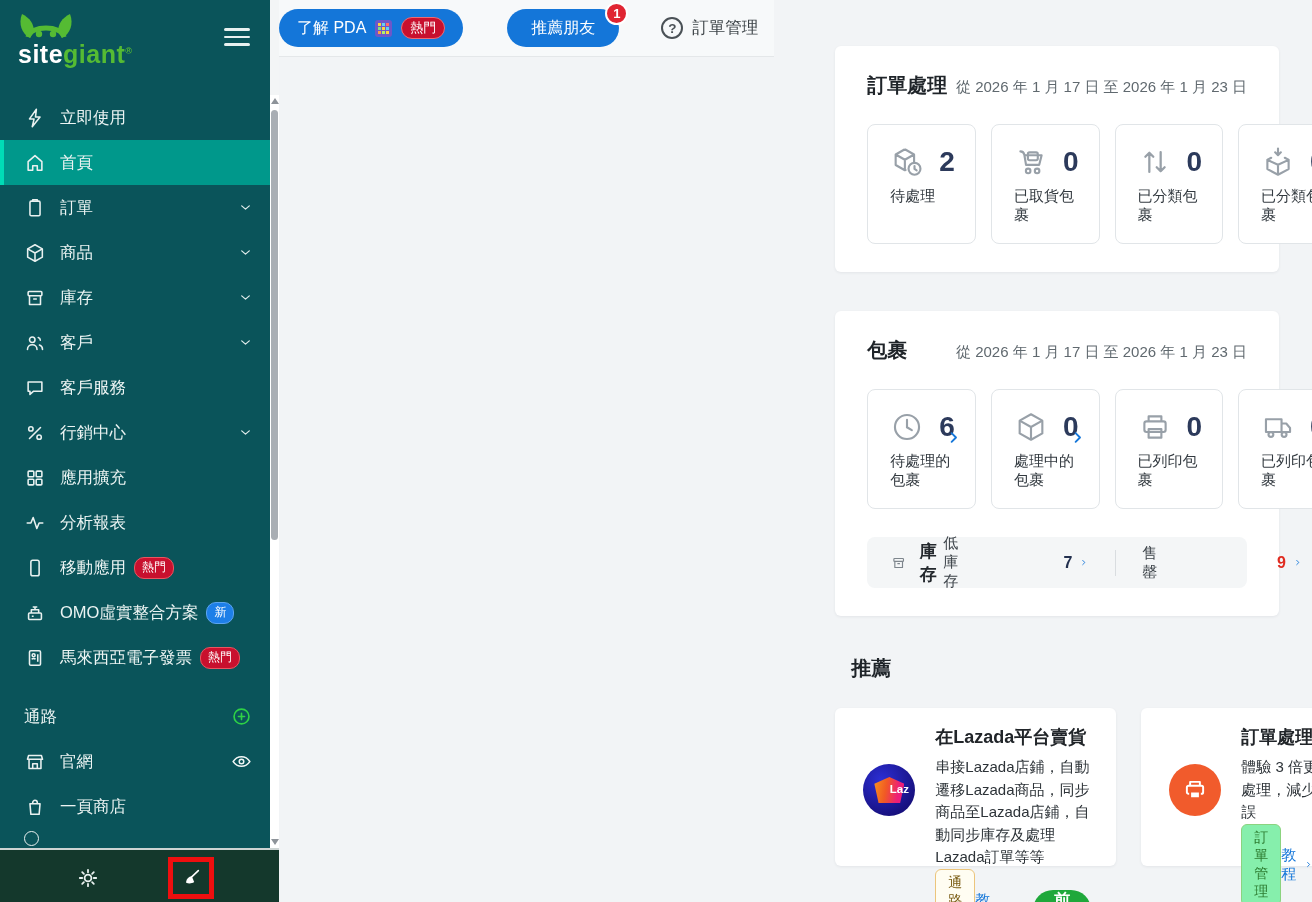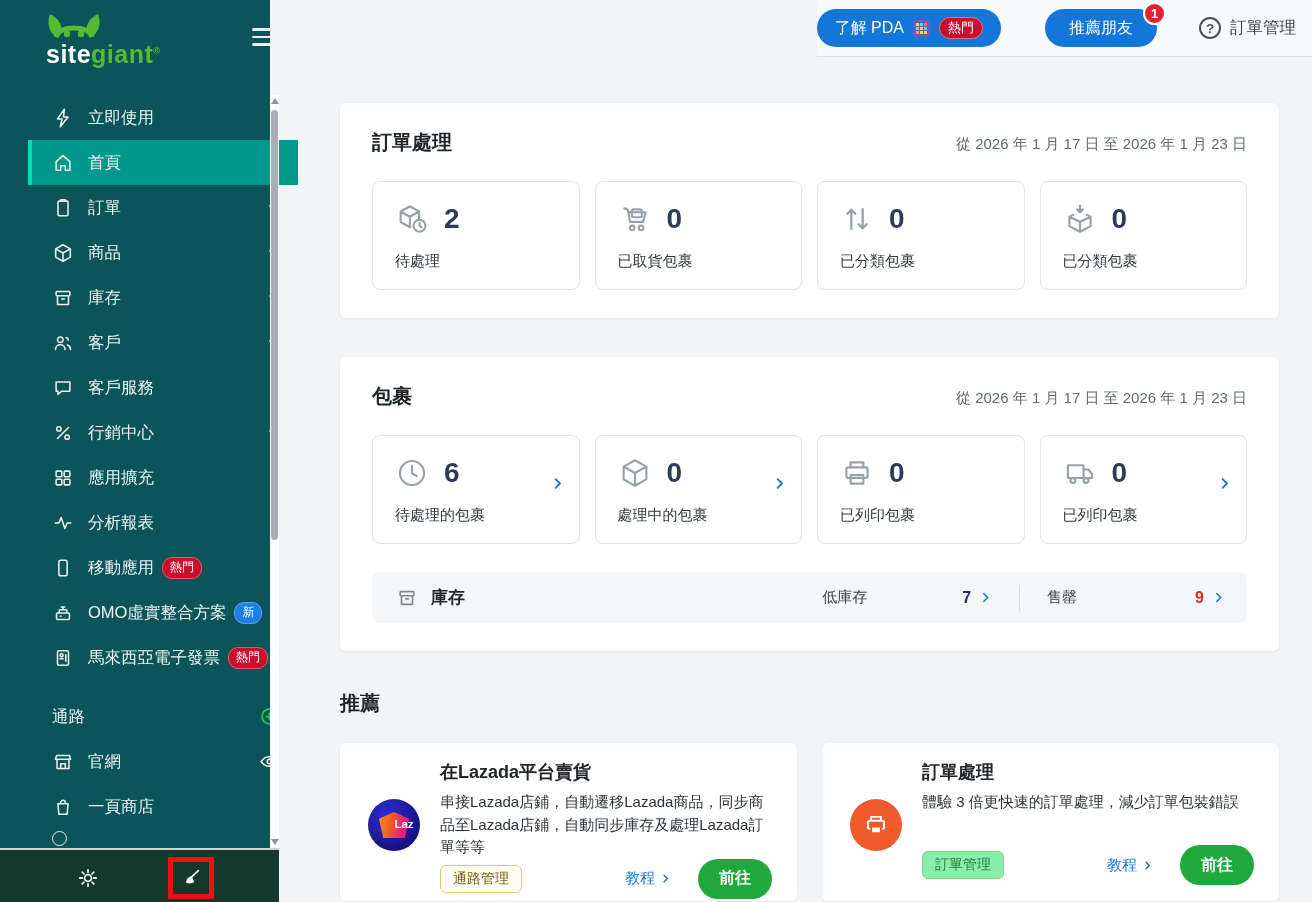--- a/index.html
+++ b/index.html
@@ -2,21 +2,21 @@
 <html><head>
 <meta charset="utf-8">
 <style>
   * { margin:0; padding:0; box-sizing:border-box; }
   html,body { width:1312px; height:902px; overflow:hidden; }
   body { font-family:"Liberation Sans", sans-serif; background:#f2f4f6; }
   .app { width:1312px; height:902px; display:flex; overflow:hidden; position:relative; }
 
   
   .sidebar { width:279px; flex-shrink:0; position:relative; background:#0a545a; }
-  .side-inner { position:absolute; left:0; top:0; bottom:56px; width:270px; display:flex; flex-direction:column;margin-left:28px; }
+  .side-inner { position:absolute; left:0; top:0; bottom:56px; width:270px; display:flex; flex-direction:column; }
   .side-logo { height:95px; position:relative; padding:10px 0 0 16px; }
   .hamburger { position:absolute; right:20px; top:28px; width:26px; cursor:pointer; }
   .hamburger span { display:block; height:2.5px; background:#e8f1f0; border-radius:2px; margin-bottom:5px; }
   .logo-stack { width:110px; }
   .logo-text { font-size:25px; font-weight:700; letter-spacing:0.5px; margin-top:-4px; margin-left:2px; }
   .logo-text .w { color:#fff; } .logo-text .g { color:#55bb33; }
   .logo-text sup { font-size:9px; color:#55bb33; }
 
   .side-menu { flex:1; overflow:hidden; }
   .mitem { height:45px; display:flex; align-items:center; padding:0 18px 0 24px; color:#ecf4f3; font-size:16.5px; cursor:pointer; position:relative; }
@@ -38,21 +38,21 @@
   .sc-up { border-bottom:6px solid #8d9399; }
   .sc-down { border-top:6px solid #8d9399; position:absolute; bottom:3px; left:0.5px; }
   .sc-thumb { position:absolute; top:15px; left:1px; width:7px; height:430px; background:#a9aeb4; border-radius:4px; }
 
   .side-bottom { position:absolute; bottom:0; left:0; width:279px; height:54px; background:#14382c; border-top:2px solid #cdd4d3; }
   .gear-ico { position:absolute; left:76px; top:16px; width:24px; height:24px; color:#e9f1f0; cursor:pointer; }
   .brush-wrap { position:absolute; left:168px; top:7px; width:46px; height:42px; border:5px solid #ee0f0f; display:flex; align-items:center; justify-content:center; }
   .brush-ico { width:22px; height:22px; color:#fff; cursor:pointer; }
 
   
-  .main { flex:1; display:flex; flex-direction:column; background:#f2f4f6; min-width:0;align-items:flex-end; }
+  .main { flex:1; display:flex; flex-direction:row; background:#f2f4f6; min-width:0; }
   .topbar { height:57px; background:#f7f9fa; border-bottom:1px solid #e4e7e9; display:flex; align-items:center; padding:0 16px 0 0; flex-shrink:0; }
   .btn-blue { display:flex; align-items:center; gap:9px; background:#1476d9; color:#fff; border:none; border-radius:20px; height:38px; padding:0 18px; font-size:16px; font-family:inherit; cursor:pointer; }
   .btn-pda { margin-left:auto; }
   .pda-chip { width:17px; height:17px; border-radius:3px; background:#6d57c9; position:relative; }
   .pda-dots { position:absolute; left:3px; top:3px; width:3px; height:3px; background:#ffd43b;
     box-shadow:4px 0 0 #63d0f2, 8px 0 0 #ff6b6b, 0 4px 0 #7ae582, 4px 4px 0 #ffd43b, 8px 4px 0 #63d0f2, 0 8px 0 #ff9e42, 4px 8px 0 #b0f26b, 8px 8px 0 #ffd43b; }
   .hot-pill { background:#c8102e; border:1.5px solid #ef6a72; color:#fff; font-size:13px; padding:1px 8px; border-radius:11px; }
   .btn-ref { margin-left:44px; position:relative; padding:0 24px; }
   .ref-badge { position:absolute; top:-7px; right:-9px; width:23px; height:23px; background:#e02532; border:2px solid #fff; border-radius:50%; color:#fff; font-size:13px; font-weight:700; display:flex; align-items:center; justify-content:center; }
   .help { margin-left:42px; display:flex; align-items:center; gap:9px; color:#3c4347; font-size:16.5px; cursor:pointer; }
@@ -61,35 +61,35 @@
   .content { flex:1; padding:46px 33px 0 61px; overflow:hidden; }
   .card-section { background:#fff; border-radius:6px; box-shadow:0 1px 3px rgba(25,39,52,0.07); padding:26px 32px 28px 32px; margin-bottom:39px; }
   .sec-head { display:flex; align-items:baseline; }
   .sec-title { font-size:20px; font-weight:700; color:#1f2429; }
   .sec-date { margin-left:auto; font-size:15px; color:#60696f; }
   .stats-row { display:grid; grid-template-columns:repeat(4,1fr); gap:15px; margin-top:25px; }
   .stat-card { border:1px solid #e1e5e8; border-radius:8px; padding:20px 20px 18px 22px; background:#fff; position:relative; }
   .num-row { display:flex; align-items:center; gap:15px; }
   .stat-ico { width:34px; height:34px; color:#98a0a8; flex-shrink:0; }
   .stat-val { font-size:28px; font-weight:800; color:#2c3a5b; }
-  .stat-lbl { margin-top:16px; font-size:15px; color:#333a40; }
+  .stat-lbl { margin-top:8px; font-size:15px; color:#333a40; }
   .stat-chev { position:absolute; right:14px; top:40px; width:15px; height:15px; color:#1677d9; }
 
   .inv-bar { margin-top:28px; background:#f4f6f7; border-radius:8px; height:51px; display:flex; align-items:center; padding:0 22px 0 24px; }
   .inv-left { display:flex; align-items:center; gap:13px; }
   .inv-ico { width:22px; height:22px; color:#7e868d; }
   .inv-title { font-size:17px; font-weight:700; color:#23282d; }
   .inv-right { margin-left:auto; display:flex; align-items:center; }
   .inv-lbl { font-size:15px; color:#3c4349; }
   .inv-val { font-size:16px; font-weight:700; color:#23304f; margin-left:95px; }
   .inv-val.red { color:#e02b20; margin-left:118px; }
   .inv-chev { width:13px; height:13px; color:#1677d9; margin-left:8px; cursor:pointer; }
   .inv-div { width:1px; height:26px; background:#d9dde0; margin:0 27px; }
 
-  .reco-head { font-size:20px; font-weight:700; color:#1f2429; margin:7px 0 26px 0; }
+  .reco-head { font-size:20px; font-weight:700; color:#1f2429; margin:7px 0 26px 16px; }
   .reco-row { display:grid; grid-template-columns:1fr 1fr; gap:25px; }
   .reco-card { background:#fff; border-radius:6px; box-shadow:0 1px 3px rgba(25,39,52,0.07); padding:17px 25px 16px 28px; height:158px; display:flex; gap:20px; }
   .reco-logo-col { width:52px; flex-shrink:0; padding-top:39px; }
   .laz-circle { width:52px; height:52px; border-radius:50%; background:radial-gradient(circle at 35% 30%, #2b2ed4, #17107e 75%); position:relative; }
   .laz-heart { position:absolute; left:11px; top:13px; width:30px; height:26px; background:linear-gradient(100deg,#f7931e,#f15a24 40%,#ed1e79 78%); clip-path:polygon(50% 0,100% 26%,86% 100%,14% 100%,0 26%); }
   .laz-txt { position:absolute; left:0; top:19px; width:72px; text-align:center; color:#fff; font-size:11.5px; font-weight:700; }
   .prn-circle { width:52px; height:52px; border-radius:50%; background:#f15b2c; display:flex; align-items:center; justify-content:center; }
   .prn-circle svg { width:26px; height:26px; color:#fff; }
   .reco-body { flex:1; display:flex; flex-direction:column; }
   .reco-title { font-size:18px; font-weight:700; color:#212529; margin-bottom:7px; }

